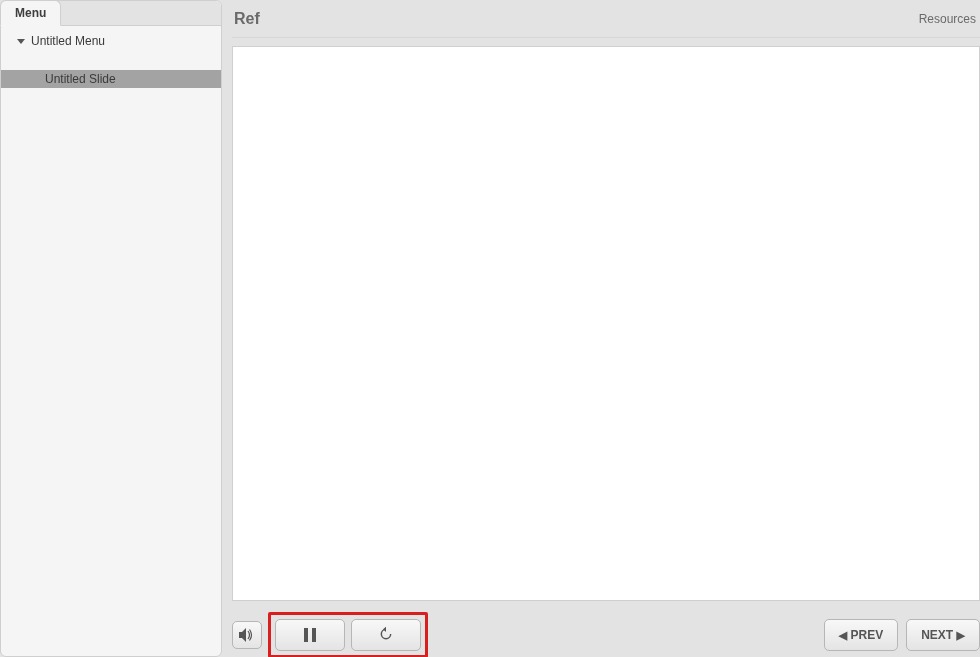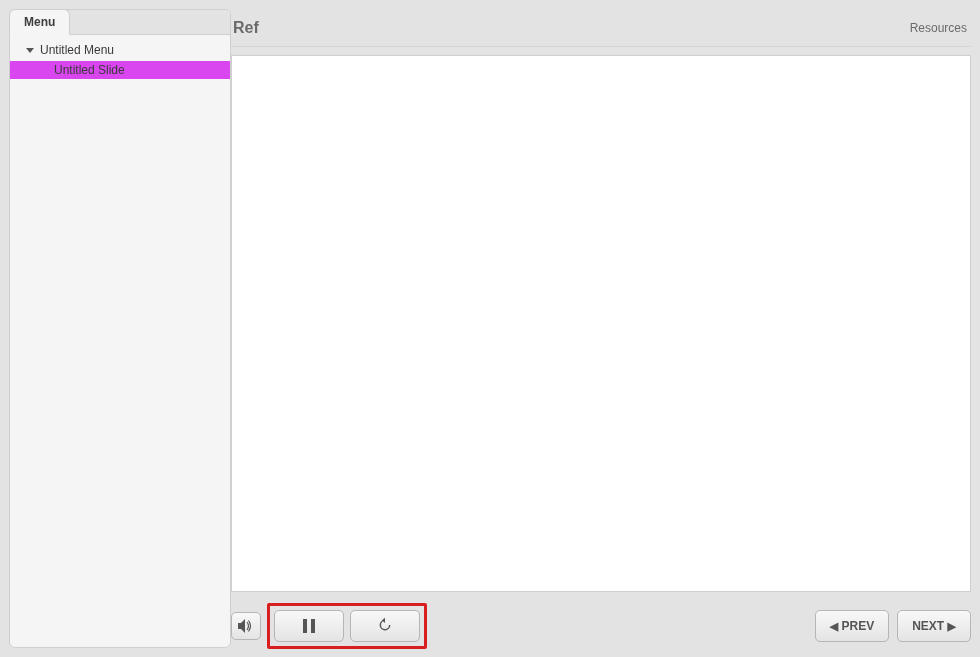--- a/index.html
+++ b/index.html
@@ -6,21 +6,21 @@
   html, body {
     margin: 0; padding: 0;
     width: 980px; height: 657px;
     font-family: Arial, Helvetica, sans-serif;
     background: #e3e3e3;
     overflow: hidden;
   }
   .app {
     display: flex;
     width: 980px; height: 657px;
-    padding: 9px;
+    gap: 10px;
   }
   
   .sidebar {
     width: 222px;
     height: 100%;
     background: #f5f5f5;
     border: 1px solid #cfcfcf;
     border-radius: 6px;
     position: relative;
     overflow: visible;
@@ -64,23 +64,23 @@
     width: 0; height: 0;
     border-left: 4px solid transparent;
     border-right: 4px solid transparent;
     border-top: 5px solid #555;
     margin-right: 6px;
   }
   .tree-slide {
     display: flex; align-items: center;
     height: 18px;
     padding-left: 44px;
-    background: #d946ef;
-    cursor: pointer;
-    margin-top: 2px;
+    background: #a3a3a3;
+    cursor: pointer;
+    margin-top: 20px;
   }
   
   .main {
     flex: 1;
     display: flex;
     flex-direction: column;
     min-width: 0;
   }
   .title-row {
     height: 38px;

